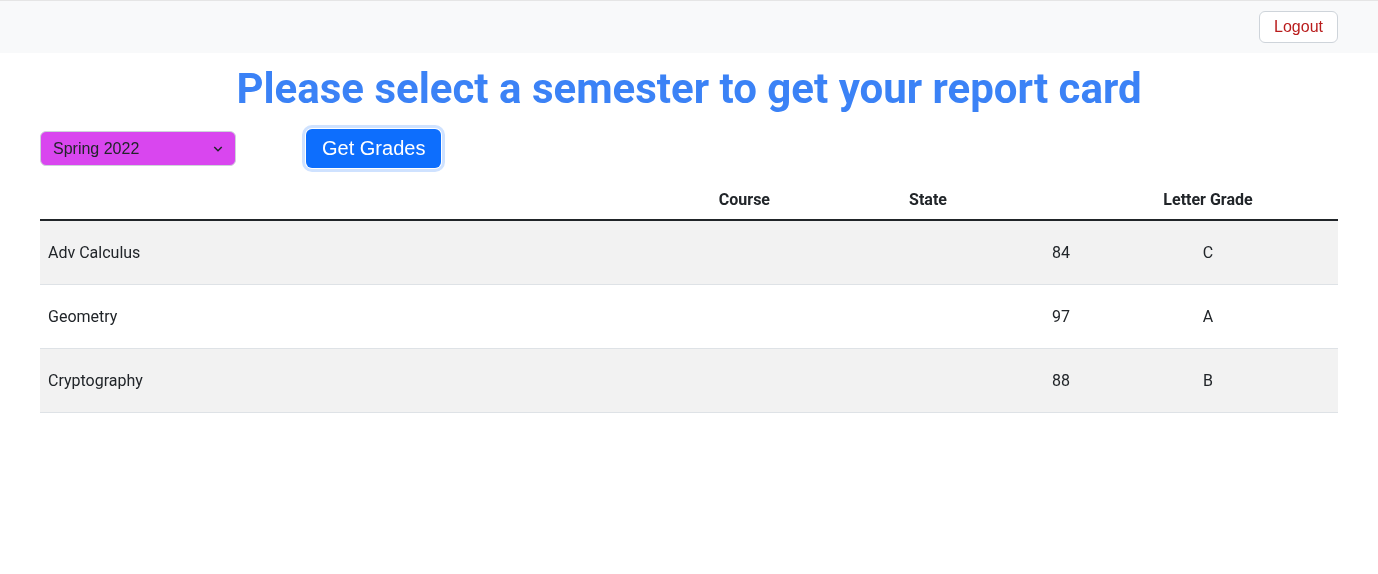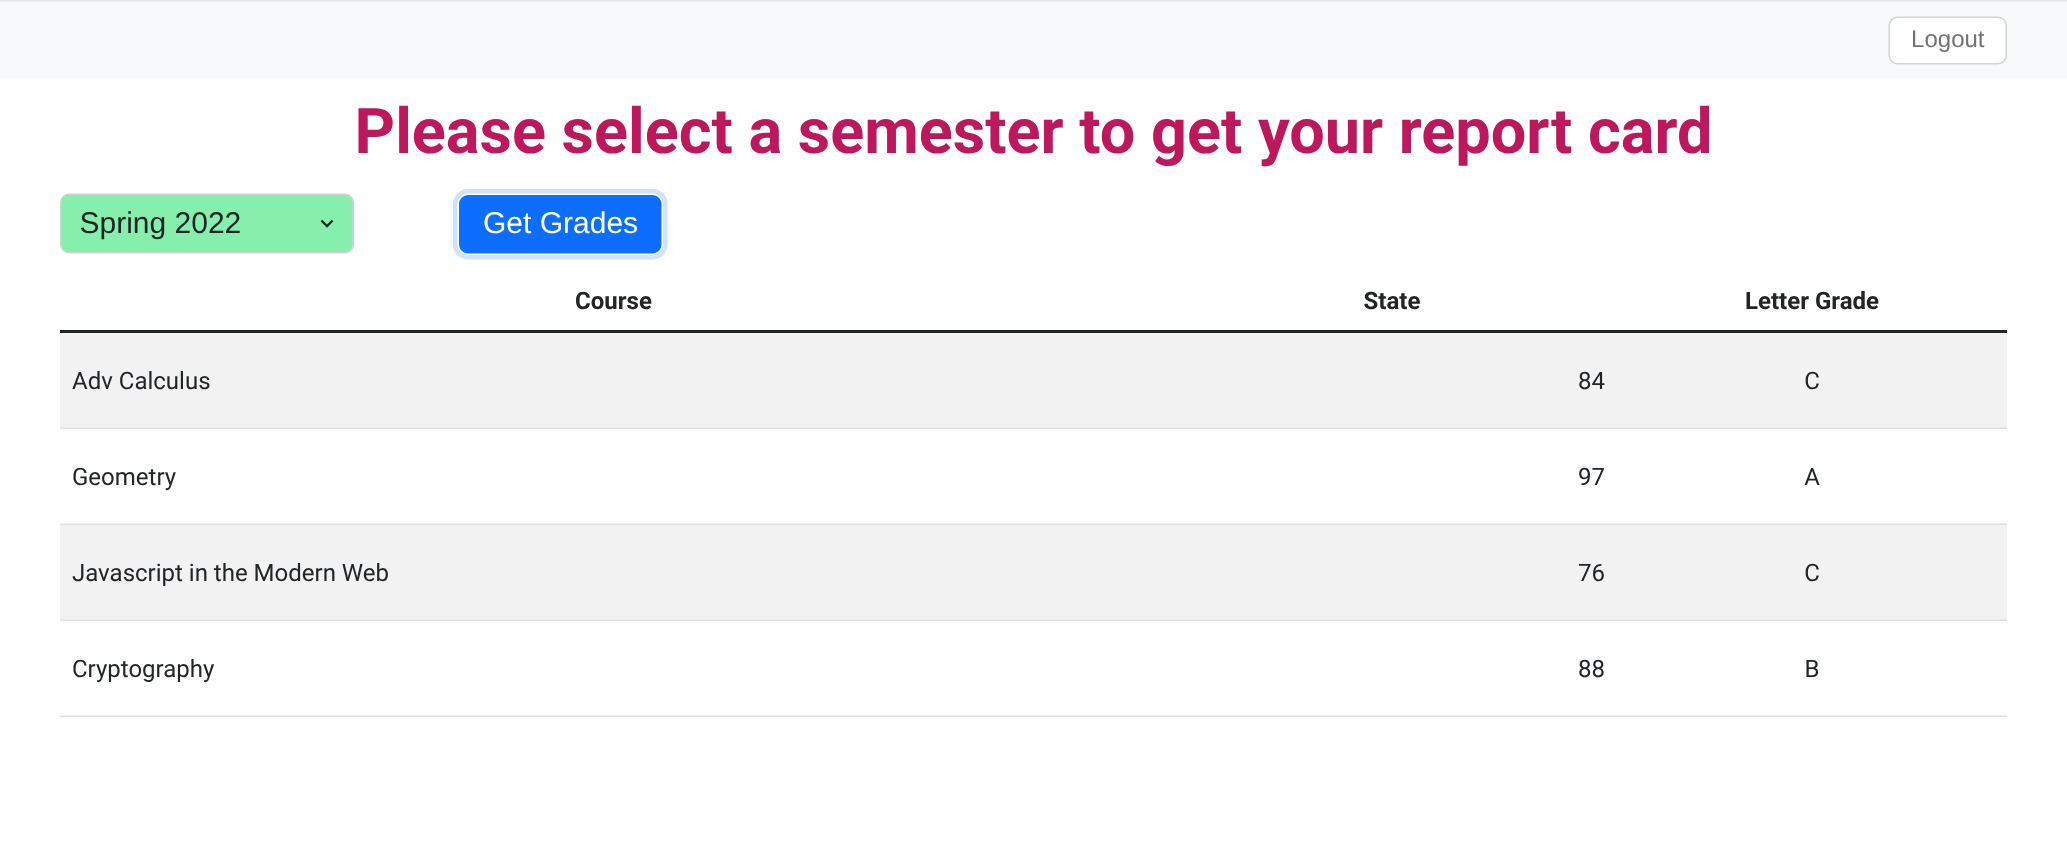--- a/index.html
+++ b/index.html
@@ -16,53 +16,53 @@
       border-bottom: 1px solid #ffffff;
       padding: 8px 40px 8px 40px;
       display: flex;
       justify-content: flex-end;
       align-items: center;
       min-height: 54px;
     }
     .btn-logout {
       background: #fff;
       border: 1px solid #ced4da;
-      color: #737373;
+      color: #b91c1c;
       padding: 6px 14px;
       font-size: 16px;
       border-radius: 6px;
       cursor: pointer;
     }
     .container {
       padding: 0 40px;
     }
     h1.page-title {
       text-align: center;
       font-weight: 700;
       font-size: 42px;
       margin: 10px 0 16px 0;
-      color: #be185d;
+      color: #3b82f6;
     }
     .controls-row {
       display: flex;
       align-items: center;
       gap: 70px;
       margin-bottom: 12px;
     }
     .select-wrap {
       position: relative;
       width: 196px;
     }
     .semester-select {
       width: 100%;
       padding: 8px 21px 8px 12px;
-      font-size: 20px;
+      font-size: 16px;
       border: 1px solid #ced4da;
       border-radius: 6px;
-      background: #86efac;
+      background: #d946ef;
       appearance: none;
       -webkit-appearance: none;
       cursor: pointer;
       color: #212529;
     }
     .select-chevron {
       position: absolute;
       right: 12px;
       top: 50%;
       transform: translateY(-50%);
@@ -88,21 +88,21 @@
       margin: 0 0 18px 0;
       font-size: 16px;
     }
     .info-line strong { font-weight: 700; }
     table.grades {
       width: 100%;
       border-collapse: collapse;
       margin-top: 10px;
     }
     table.grades thead th {
-      text-align: center;
+      text-align: right;
       font-weight: 700;
       padding: 10px 8px;
       border-bottom: 2px solid #212529;
       font-size: 16px;
     }
     table.grades thead th.col-score { text-align: center; width: 300px; }
     table.grades thead th.col-letter { text-align: center; width: 260px; }
     table.grades tbody td {
       padding: 22px 8px;
       border-bottom: 1px solid #dee2e6;
@@ -152,24 +152,19 @@
         <td>Adv Calculus</td>
         <td class="col-score">84</td>
         <td class="col-letter">C</td>
       </tr>
       <tr>
         <td>Geometry</td>
         <td class="col-score">97</td>
         <td class="col-letter">A</td>
       </tr>
       <tr>
-        <td>Javascript in the Modern Web</td>
-        <td class="col-score">76</td>
-        <td class="col-letter">C</td>
-      </tr>
-      <tr>
         <td>Cryptography</td>
         <td class="col-score">88</td>
         <td class="col-letter">B</td>
       </tr>
     </tbody>
   </table>
 </div>
 
 </body></html>

